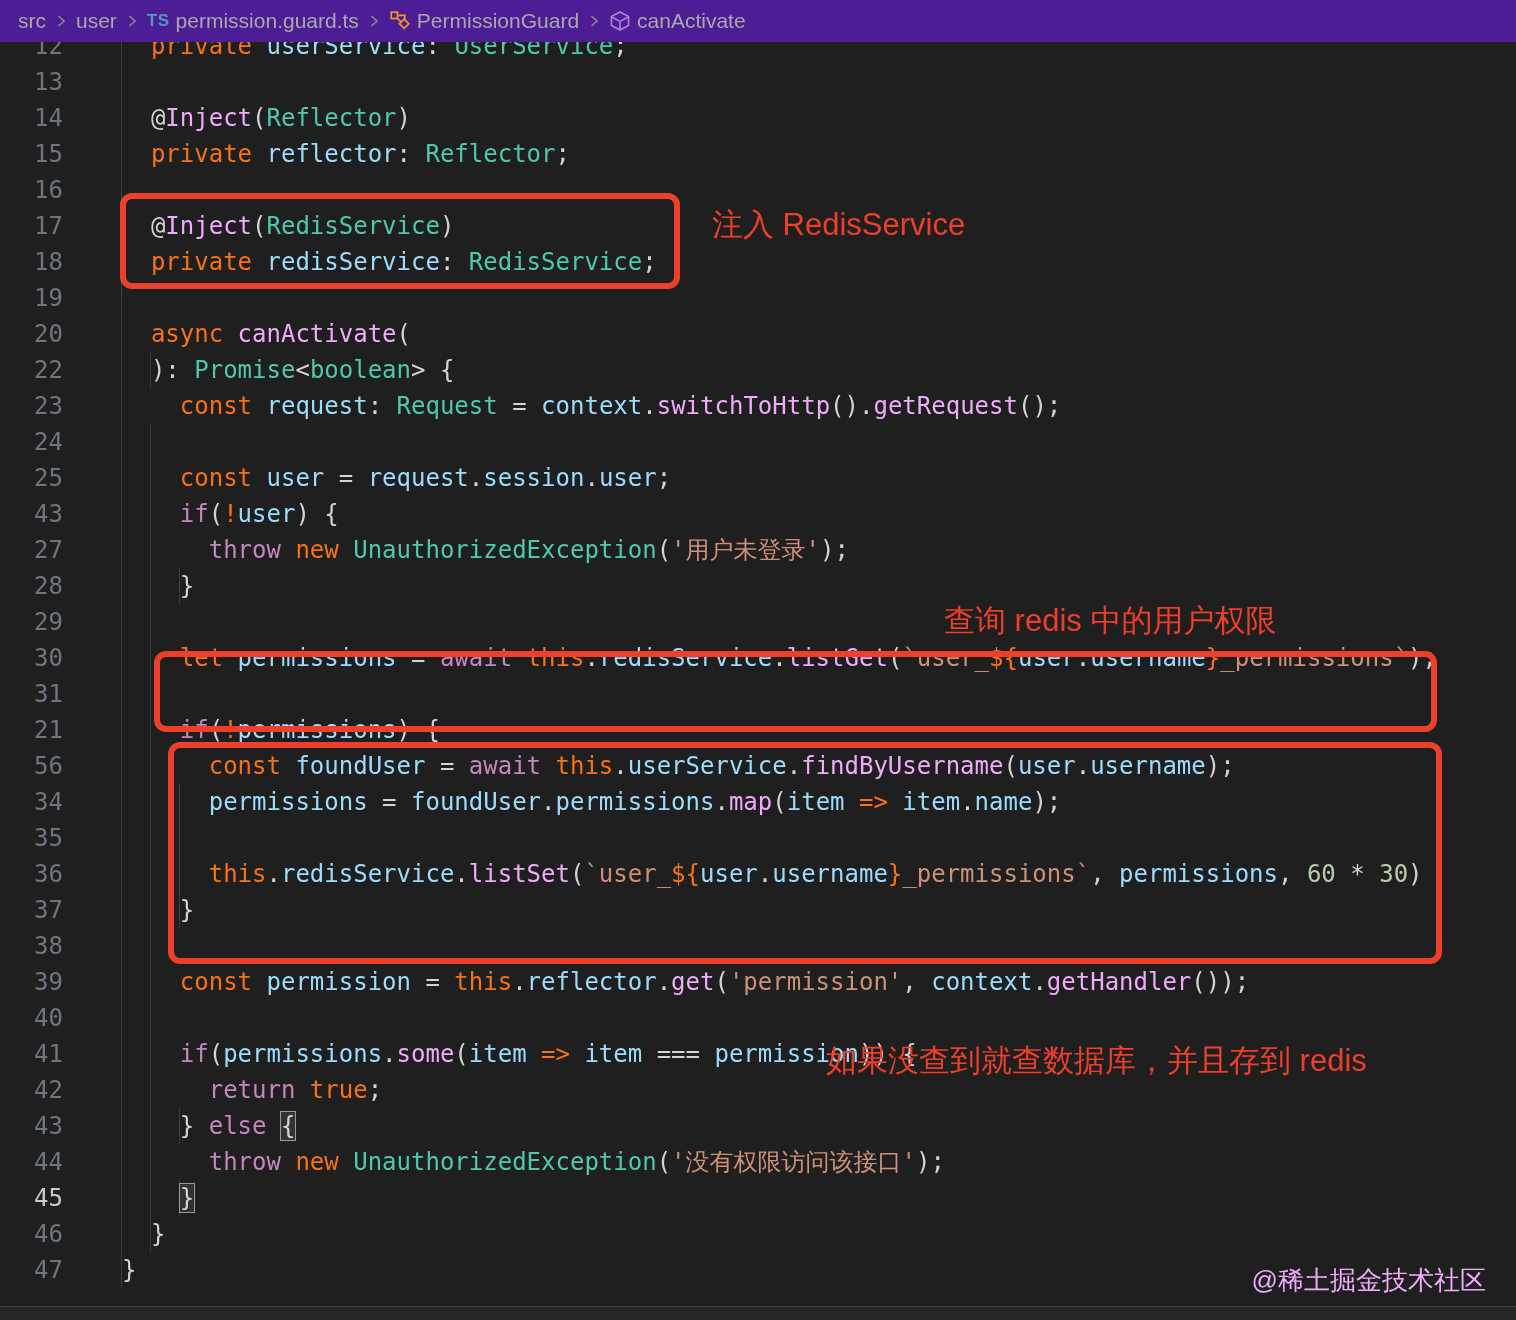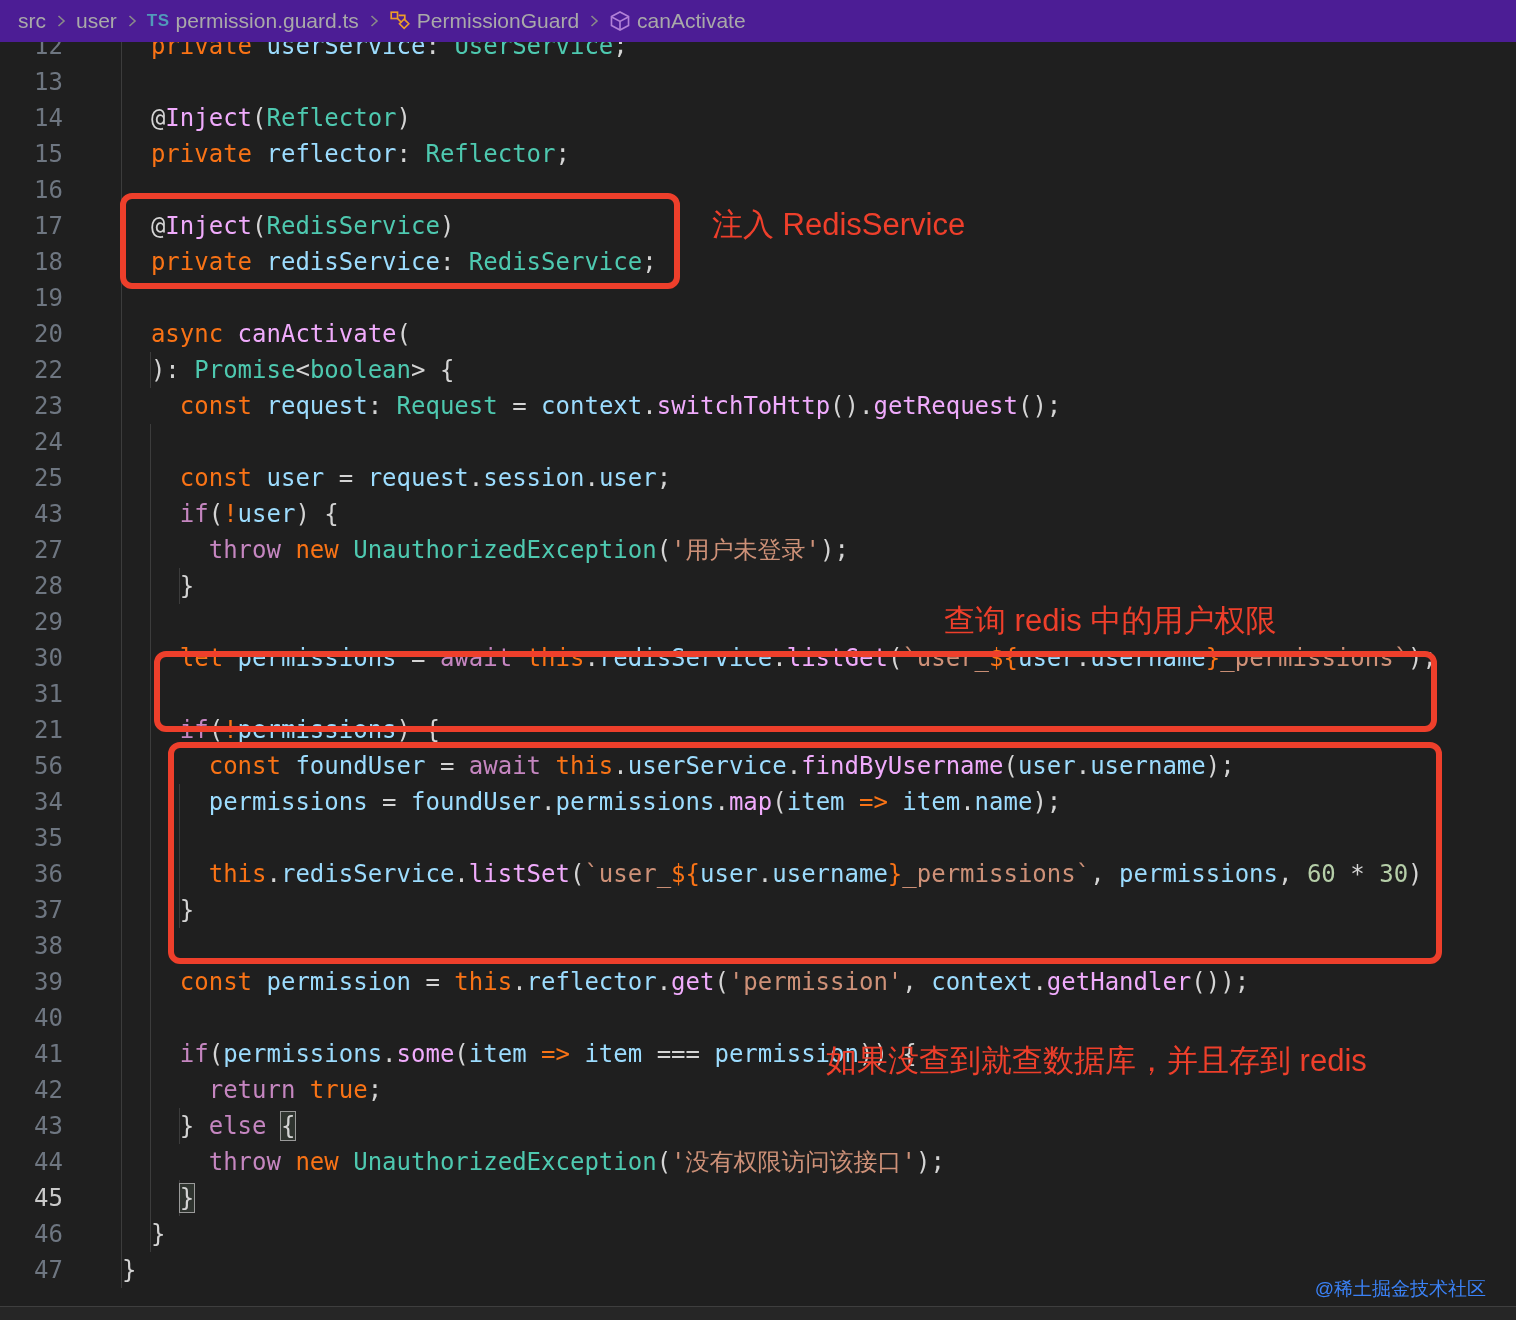--- a/index.html
+++ b/index.html
@@ -42,21 +42,21 @@
   .rbox{position:absolute;border:6px solid #ee3f2b;border-radius:12px;z-index:3;pointer-events:none;}
   #rbox-1{left:120px;top:193px;width:548px;height:84px;}
   #rbox-2{left:154px;top:651px;width:1271px;height:69px;}
   #rbox-3{left:168px;top:742px;width:1262px;height:210px;}
   .note{position:absolute;color:#ee3f2b;font-size:31px;z-index:3;white-space:nowrap;}
   #note-1{left:712px;top:204px;}
   #note-2{left:944px;top:600px;}
   #note-3{left:826px;top:1040px;}
   
   .bottom-strip{position:absolute;top:1306px;left:0;right:0;height:14px;background:#262626;border-top:1px solid #3e3e3e;z-index:4;}
-  .watermark{position:absolute;right:30px;top:1263px;color:#3b82f6;font-size:19px;z-index:6;margin-top:13px;}
+  .watermark{position:absolute;right:30px;top:1263px;color:#f0abfc;font-size:26px;z-index:6;}
 </style>
 </head>
 <body>
 
 <div class="breadcrumb" id="breadcrumb">
     <span class="bc-item">
       <span>src</span>
     </span>
     <span class="bc-sep">
       <svg width="16" height="16" viewBox="0 0 16 16" fill="none" stroke="#8a8a8a" stroke-width="1.6">

